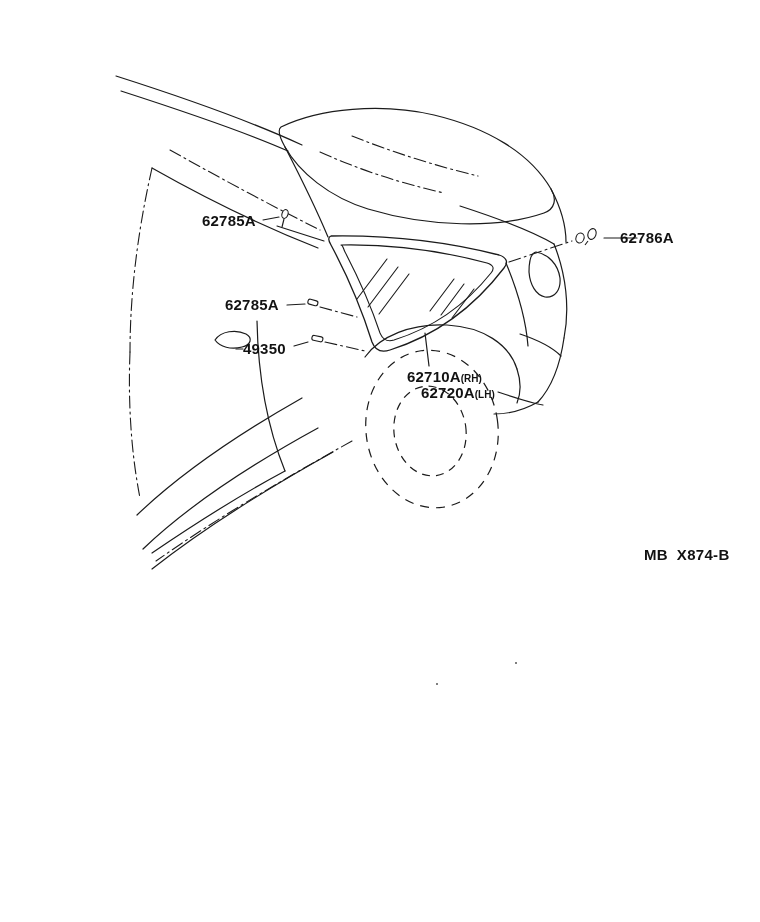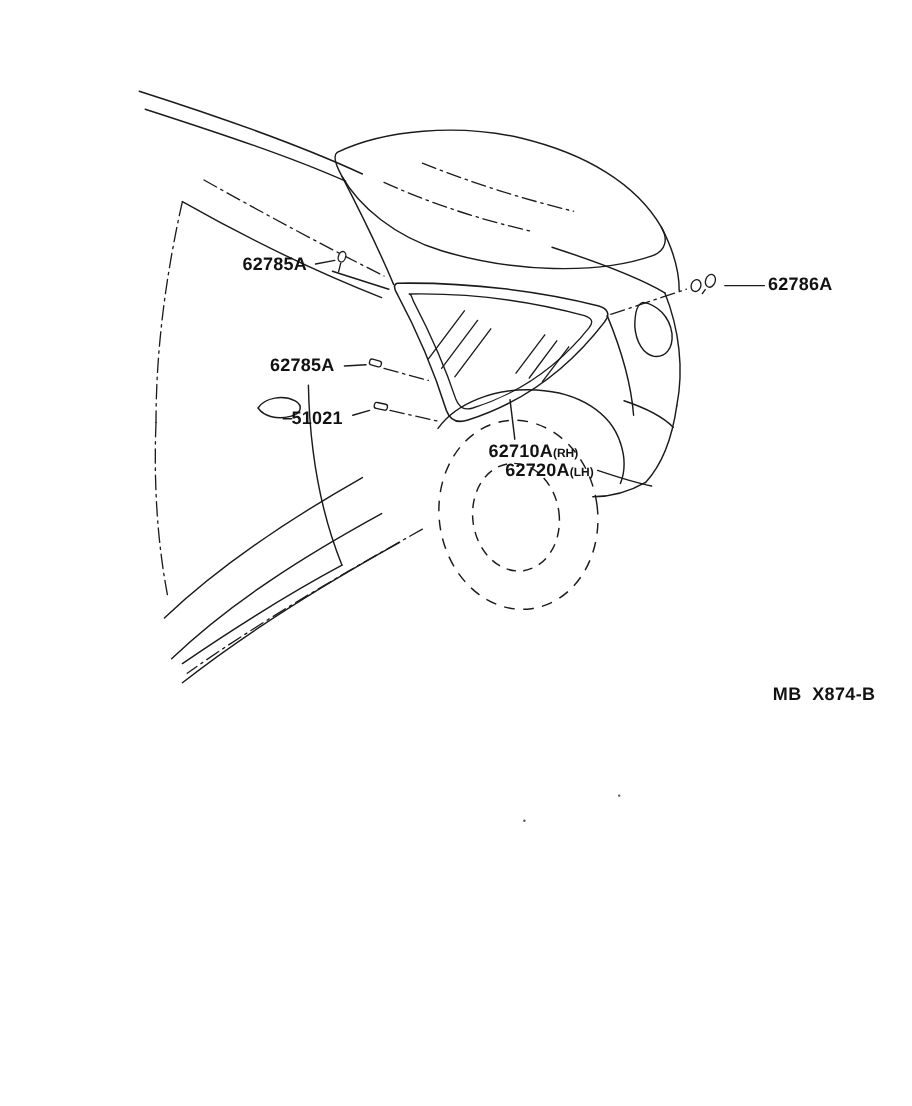--- a/index.html
+++ b/index.html
@@ -116,35 +116,35 @@
     <g fill="#555555">
       <circle cx="516" cy="663" r="1"></circle>
       <circle cx="437" cy="684" r="1"></circle>
     </g>
   </svg>
 
   <div class="callout" style="left:202px;top:213px">
     <span>62785A</span>
   </div>
 
-  <div class="callout" style="left:640px;top:230px">
+  <div class="callout" style="left:620px;top:230px">
     <span>62786A</span>
   </div>
 
   <div class="callout" style="left:225px;top:297px">
     <span>62785A</span>
   </div>
 
   <div class="callout" style="left:243px;top:341px">
-    <span>51021</span>
+    <span>49350</span>
   </div>
 
   <div class="callout" style="left:407px;top:369px">
     <span>62710A</span><span class="suffix">(RH)</span>
   </div>
 
   <div class="callout" style="left:421px;top:385px">
     <span>62720A</span><span class="suffix">(LH)</span>
   </div>
 
-  <div class="footer-code" style="left:644px;top:571px">MB  X874-B</div>
+  <div class="footer-code" style="left:644px;top:547px">MB  X874-B</div>
 
 </div>
 
 </body></html>

